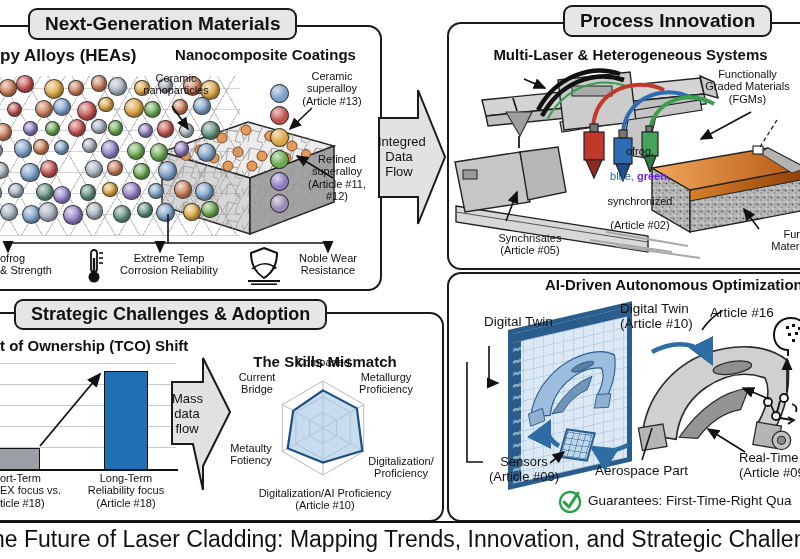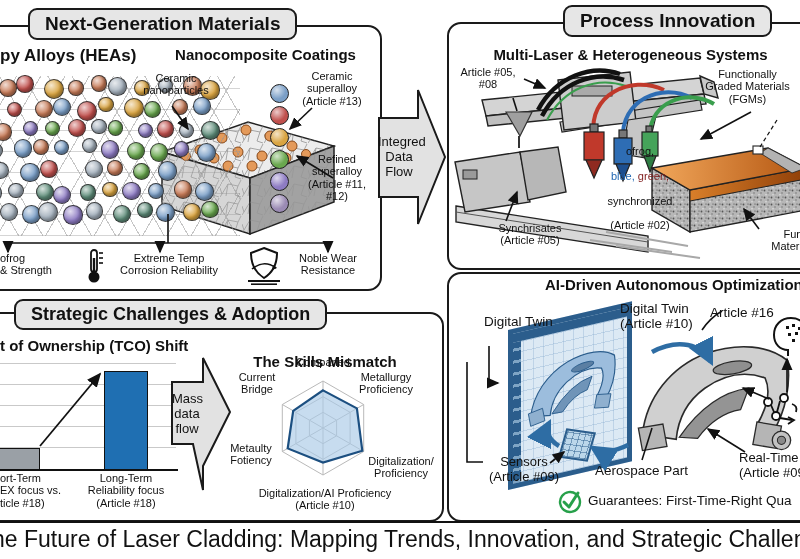--- a/index.html
+++ b/index.html
@@ -6,21 +6,21 @@
   #canvas{position:relative;width:800px;height:559px;overflow:hidden;background:#fff;
           font-family:"Liberation Sans",sans-serif;color:#111;}
   .panel{position:absolute;border:2px solid #1a1a1a;border-radius:14px;background:#fff;}
   .pill{position:absolute;background:#e6e6e6;border:2px solid #1a1a1a;border-radius:9px;
         font-weight:bold;font-size:19px;padding:3px 15px;white-space:nowrap;z-index:6;}
   .lbl{position:absolute;font-size:11px;line-height:1.12;white-space:pre-line;z-index:5;}
   .head{position:absolute;font-weight:bold;font-size:15px;line-height:1.05;white-space:nowrap;z-index:5;}
   .ctr{text-align:center;}
   .rgt{text-align:right;}
   .c-blue{color:#2469b3;}
-  .c-green{color:#7f1d1d;}
+  .c-green{color:#6d28d9;font-weight:bold;}
   .sphere{position:absolute;border-radius:50%;border:1px solid rgba(40,40,40,.85);
           background-image:radial-gradient(circle at 35% 30%,rgba(255,255,255,.75),rgba(255,255,255,0) 55%);
           box-shadow:inset -2px -2px 3px rgba(0,0,0,.32);}
   .legend-dot{position:absolute;width:17px;height:17px;border-radius:50%;border:1.5px solid #222;
           background-image:radial-gradient(circle at 35% 30%,rgba(255,255,255,.7),rgba(255,255,255,0) 55%);z-index:5;}
   #hea-cluster{position:absolute;left:-6px;top:76px;width:246px;height:160px;z-index:4;
      background-image:
        repeating-linear-gradient(60deg,rgba(150,150,150,.55) 0 1px,transparent 1px 21px),
        repeating-linear-gradient(-60deg,rgba(150,150,150,.55) 0 1px,transparent 1px 21px),
        repeating-linear-gradient(0deg,rgba(150,150,150,.4) 0 1px,transparent 1px 21px);}
@@ -202,22 +202,20 @@
     </div>
 
   <svg class="arrow-shape" style="left:375px;top:85px;" width="75" height="145" viewBox="375 85 75 145">
     <polygon points="379,118 418,118 418,90 445,157 418,224 418,197 379,197" fill="#e2e2e2" stroke="#1a1a1a" stroke-width="2"></polygon>
   </svg>
   <div class="arrow-text" style="left:378px;top:135px;width:42px;font-size:13px;">Integred
 Data
 Flow</div>
 
   <div class="head ctr" style="left:458px;top:47px;width:345px;">Multi-Laser &amp; Heterogeneous Systems</div>
-  <div class="lbl ctr" style="left:452px;top:66px;width:72px;">Article #05,
-#08</div>
   <div class="lbl ctr" style="left:690px;top:68px;width:115px;">Functionally
 Graded Materials
 (FGMs)</div>
 
   <svg class="illus" style="left:450px;top:55px;" width="360" height="205" viewBox="450 55 360 205">
     <defs>
       <linearGradient id="og" x1="0" y1="0" x2="1" y2="0">
         <stop offset="0" stop-color="#f2a85c"></stop>
           <stop offset="1" stop-color="#b35510"></stop>
       </linearGradient>
@@ -288,21 +286,21 @@
       <rect x="753" y="146" width="10" height="8" fill="#fff" stroke="#333" stroke-width="1.2"></rect>
     </g>
   </svg>
 
   <div class="lbl ctr" style="left:585px;top:133px;width:110px;">
     <div><span>ofrog,</span></div>
     <div><span class="c-blue">blue,</span> <span class="c-green">green,</span></div>
     <div><span>synchronized</span></div>
     <div><span>(Article #02)</span></div>
   </div>
-  <div class="lbl ctr" style="left:488px;top:222px;width:84px;">Synchrisates
+  <div class="lbl ctr" style="left:488px;top:232px;width:84px;">Synchrisates
 (Article #05)</div>
   <div class="lbl rgt" style="left:756px;top:228px;width:52px;">Func
 Materia</div>
 
   <div class="head" style="left:0px;top:338px;">t of Ownership (TCO) Shift</div>
   <div>
     <div class="gridline" style="top:363px;"></div>
     <div class="gridline" style="top:384px;"></div>
     <div class="gridline" style="top:405px;"></div>
     <div class="gridline" style="top:426px;"></div>

